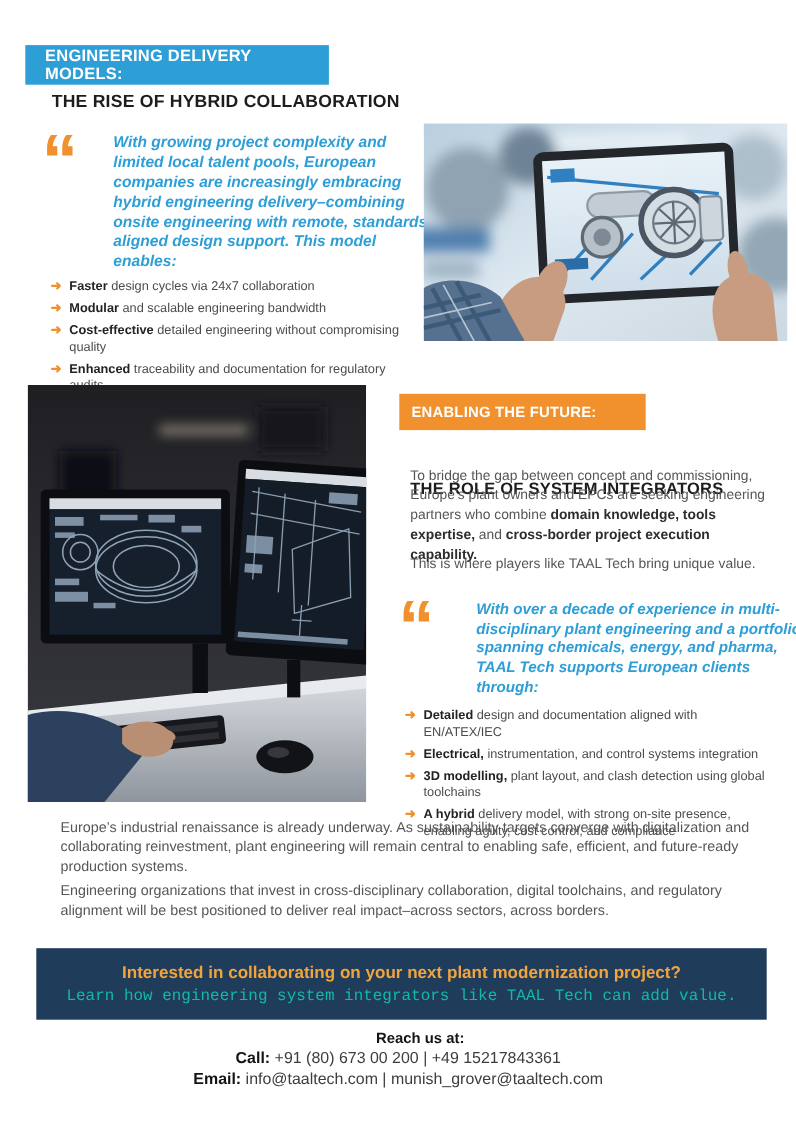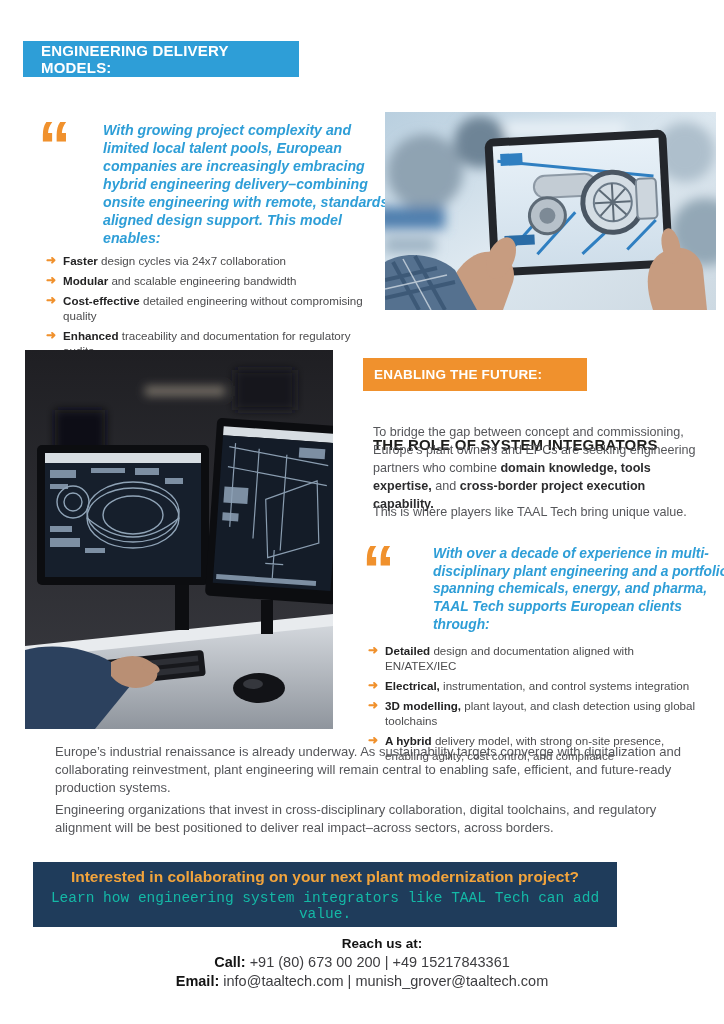--- a/index.html
+++ b/index.html
@@ -40,21 +40,21 @@
 
   .para{position:absolute;left:373px;width:334px;font-size:12.6px;color:var(--body);line-height:1.42;}
   .para b{color:#2c2c2e;}
   .para-1{top:424px;}
   .para-2{top:504px;}
 
   .closing{position:absolute;left:55px;width:652px;font-size:13px;color:var(--body);line-height:1.4;}
   .closing-1{top:743px;}
   .closing-2{top:801px;}
 
-  .cta{position:absolute;left:33px;top:862px;width:584px;height:65px;background:var(--navy);
+  .cta{position:absolute;left:33px;top:862px;width:664px;height:65px;background:var(--navy);
        display:flex;flex-direction:column;align-items:center;justify-content:center;gap:4px;text-align:center;}
   .cta-headline{color:var(--cta-orange);font-weight:bold;font-size:15.5px;}
   .cta-sub{color:#14b8a6;font-size:14.5px;font-family:Liberation Mono, monospace;}
 
   .contact{position:absolute;left:0;right:0;top:936px;text-align:center;color:#2e2e30;}
   .contact .reach{font-weight:bold;font-size:13.5px;color:#141414;margin-left:40px;}
   .contact .line{font-size:14.5px;color:#3d3d40;margin-top:3px;}
   .contact .line b{color:#141414;margin-top:36px;}
 
   .photo{position:absolute;overflow:hidden;}
@@ -64,20 +64,21 @@
 </style>
 </head>
 <body>
 
 <div class="page">
 
   <div class="banner banner-blue">
     <span>ENGINEERING DELIVERY MODELS:</span>
   </div>
 
+  <div class="section-title title-1">THE RISE OF HYBRID COLLABORATION</div>
 
   <div class="quote-mark qm-1">“</div>
   <div class="quote-text quote-1">With growing project complexity and limited local talent pools, European companies are increasingly embracing hybrid engineering delivery–combining onsite engineering with remote, standards-aligned design support. This model enables:</div>
 
   <div class="bullets bullets-1">
     <div class="bullet">
       <span class="arrow">➜</span>
       <span><b>Faster</b><span> design cycles via 24x7 collaboration</span></span>
     </div>
     <div class="bullet">

